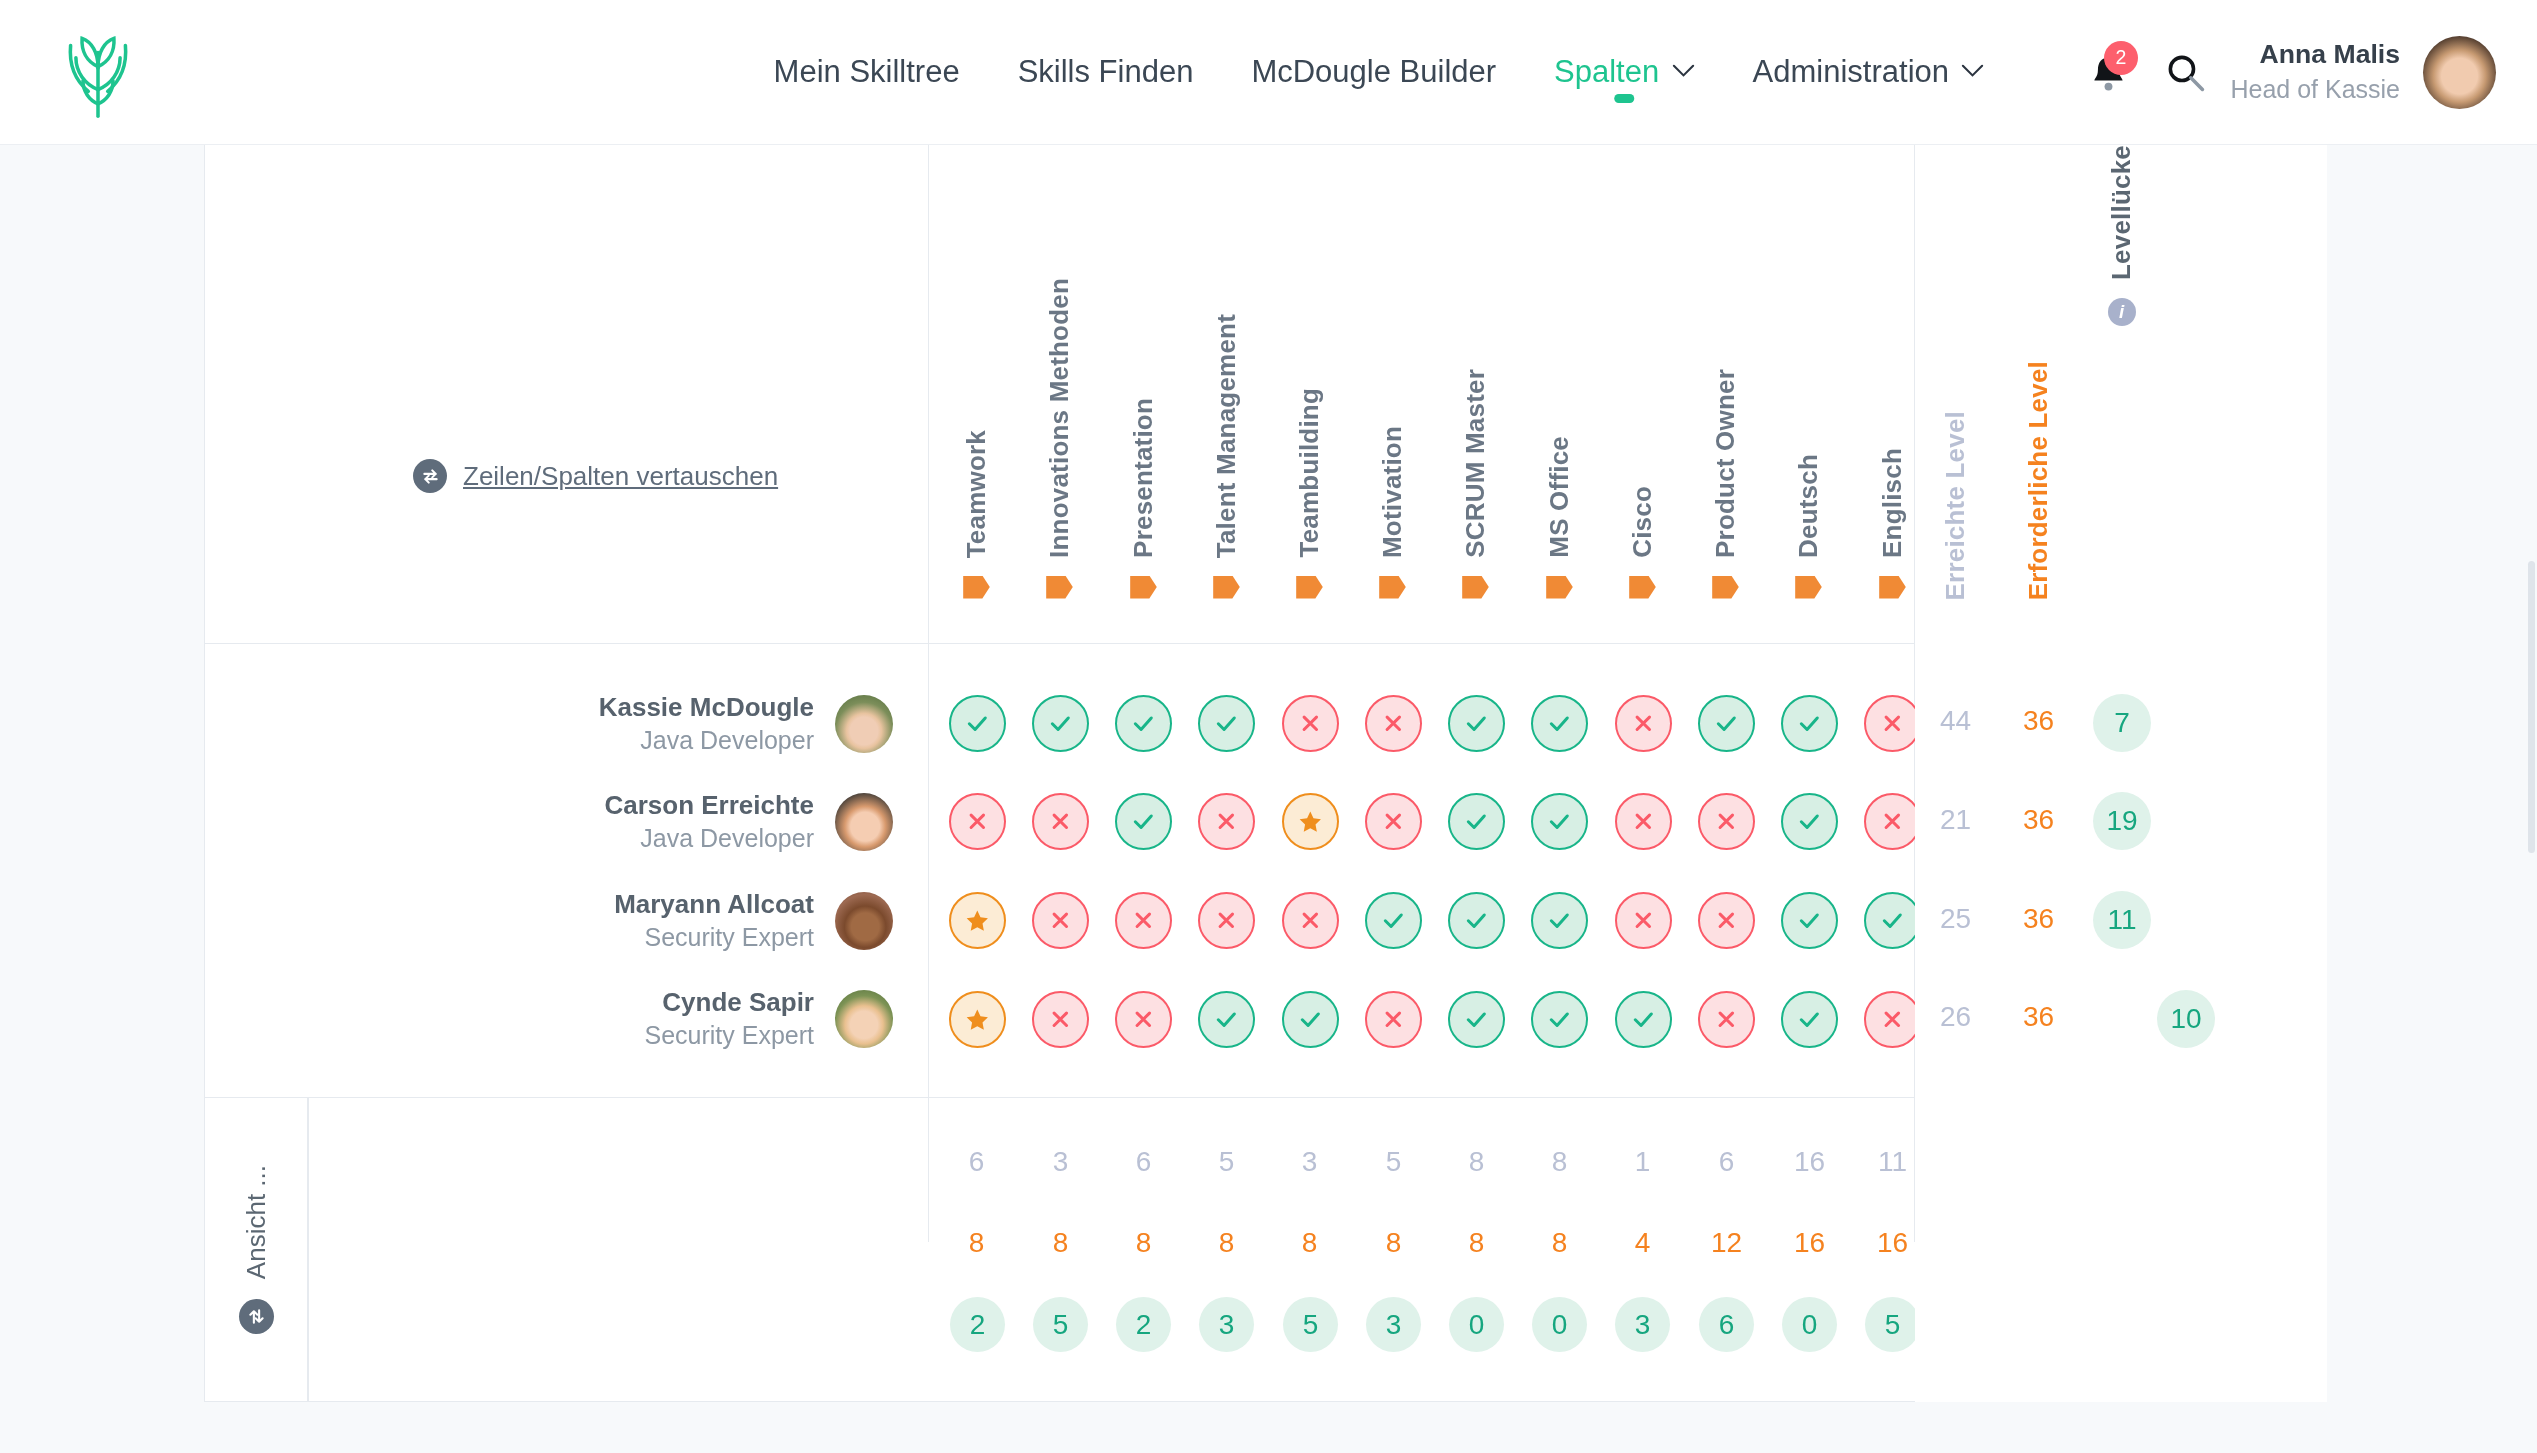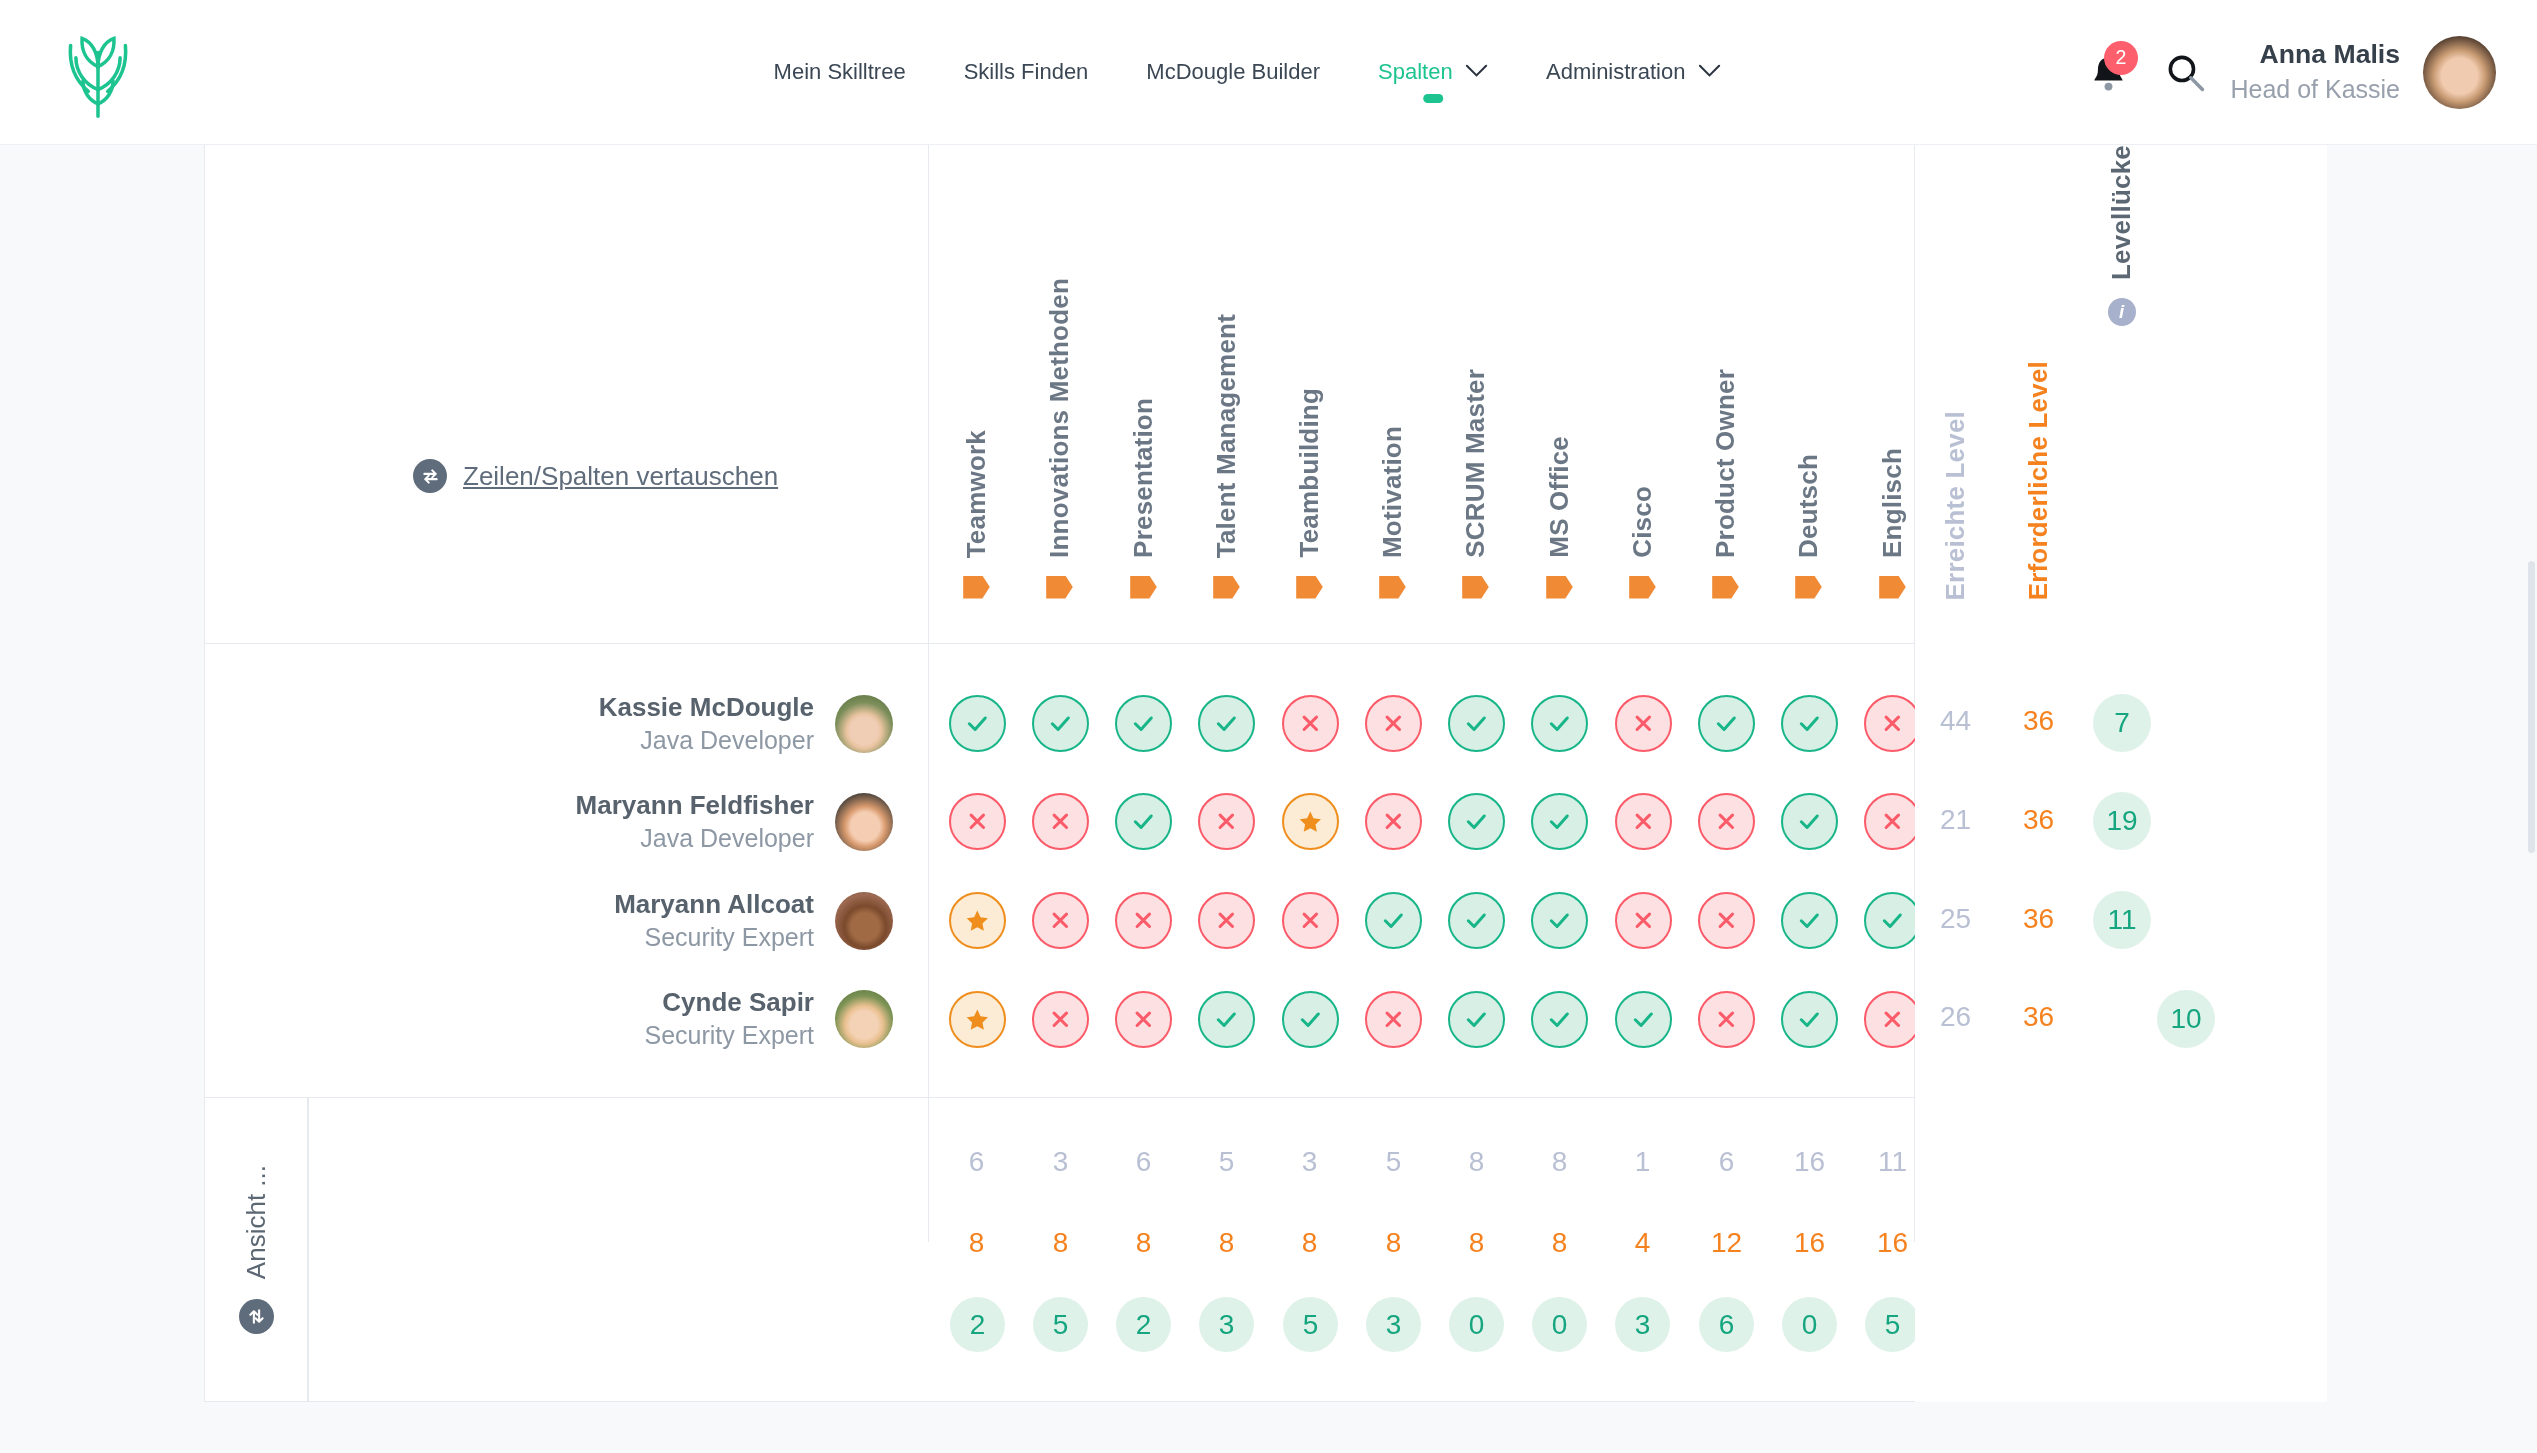--- a/index.html
+++ b/index.html
@@ -22,21 +22,21 @@
     width: 142px; margin-left: 26.6px;
     display: flex; align-items: center; justify-content: center;
   }
   .nav {
     display: flex; align-items: center;
     gap: 0px; margin-left: 576px;
     height: 145px;
   }
   .nav-item {
     position: relative;
-    font-size: 22px; color: #3b4754;
+    font-size: 31px; color: #3b4754;
     padding: 0 29px; height: 145px;
     display: flex; align-items: center;
     cursor: pointer; white-space: nowrap;
   }
   .nav-item.active { color: #1ec48f; }
   .nav-item .caret {
     margin-left: 12.4px; font-size: 19.5px; line-height: 1;
     display: inline-block;
   }
   .nav-underline {
@@ -407,21 +407,21 @@
           <path d="M6 15.5 L12.5 22 L24 9" stroke="#18b589" stroke-width="3.4" fill="none" stroke-linecap="round" stroke-linejoin="round"></path>
         </svg>
       </div>
       <div class="cell no" style="left: 1659px; top: 550px;">
         <svg width="26.6" height="26.6" viewBox="0 0 30 30">
           <path d="M8 8 L22 22 M22 8 L8 22" stroke="#fb5a68" stroke-width="3.4" fill="none" stroke-linecap="round"></path>
         </svg>
       </div>
       <div class="person-row" style="top: 627px;">
         <div class="person-text">
-          <div class="person-name">Maryann Feldfisher</div>
+          <div class="person-name">Carson Erreichte</div>
           <div class="person-role">Java Developer</div>
         </div>
         <div class="avatar-sm f2"></div>
       </div>
       <div class="cell no" style="left: 744px; top: 648px;">
         <svg width="26.6" height="26.6" viewBox="0 0 30 30">
           <path d="M8 8 L22 22 M22 8 L8 22" stroke="#fb5a68" stroke-width="3.4" fill="none" stroke-linecap="round"></path>
         </svg>
       </div>
       <div class="cell no" style="left: 827px; top: 648px;">

